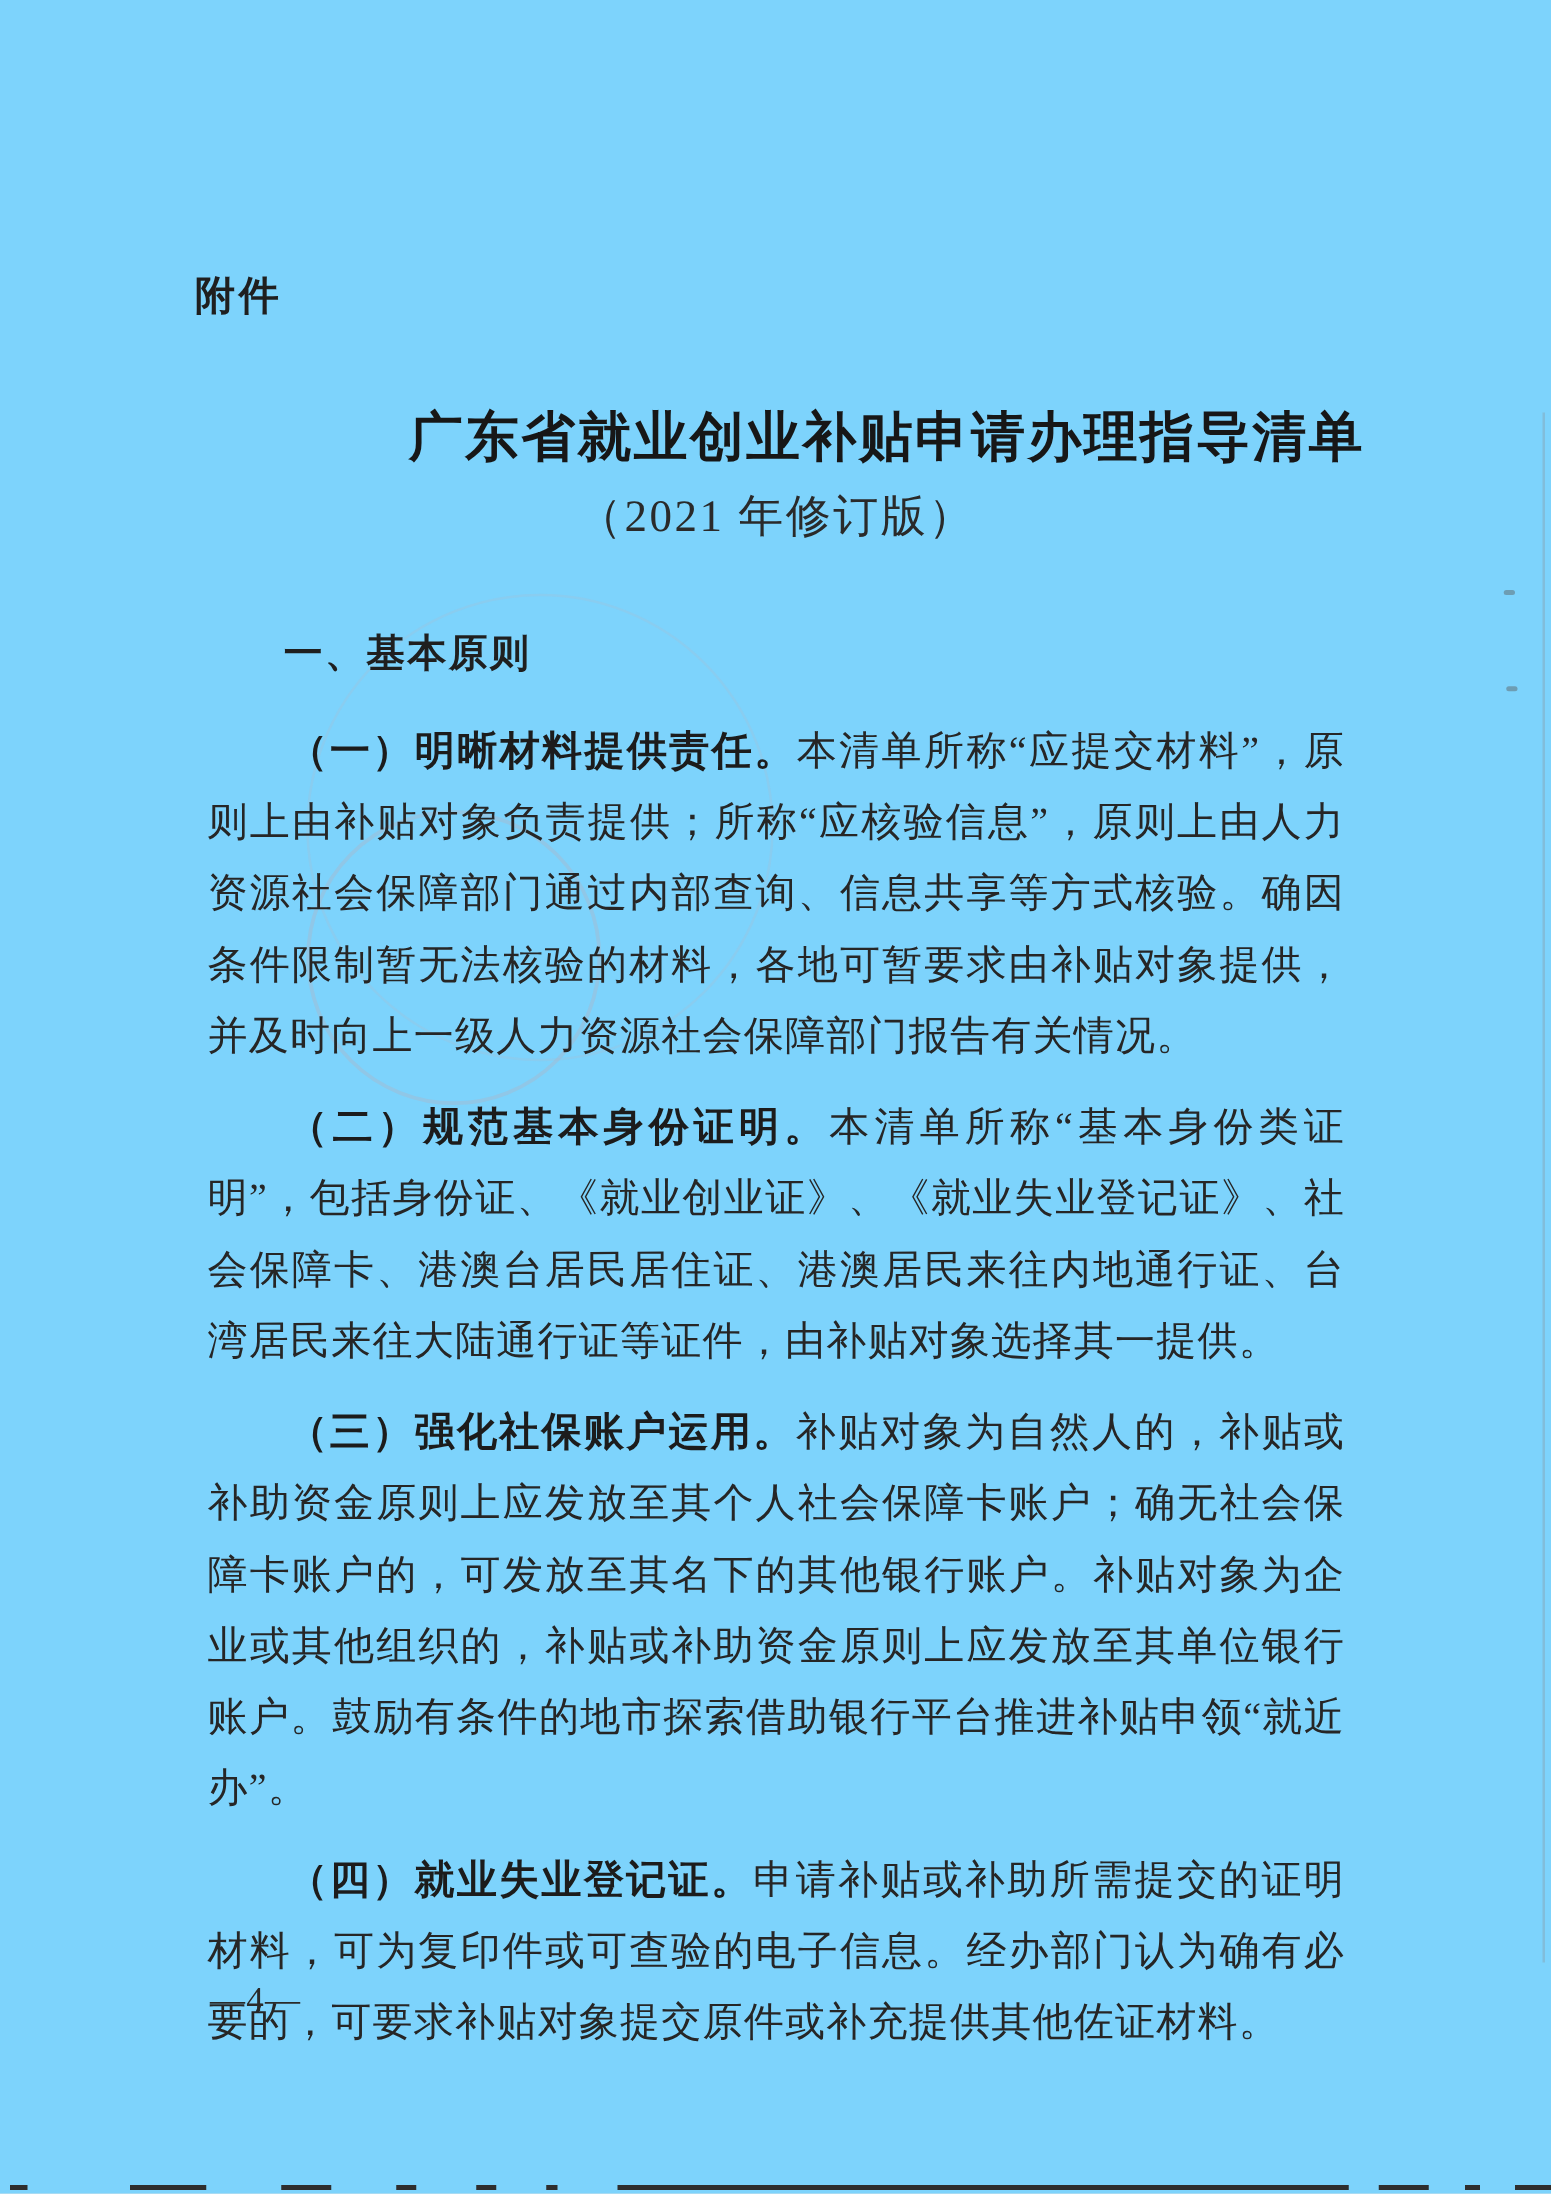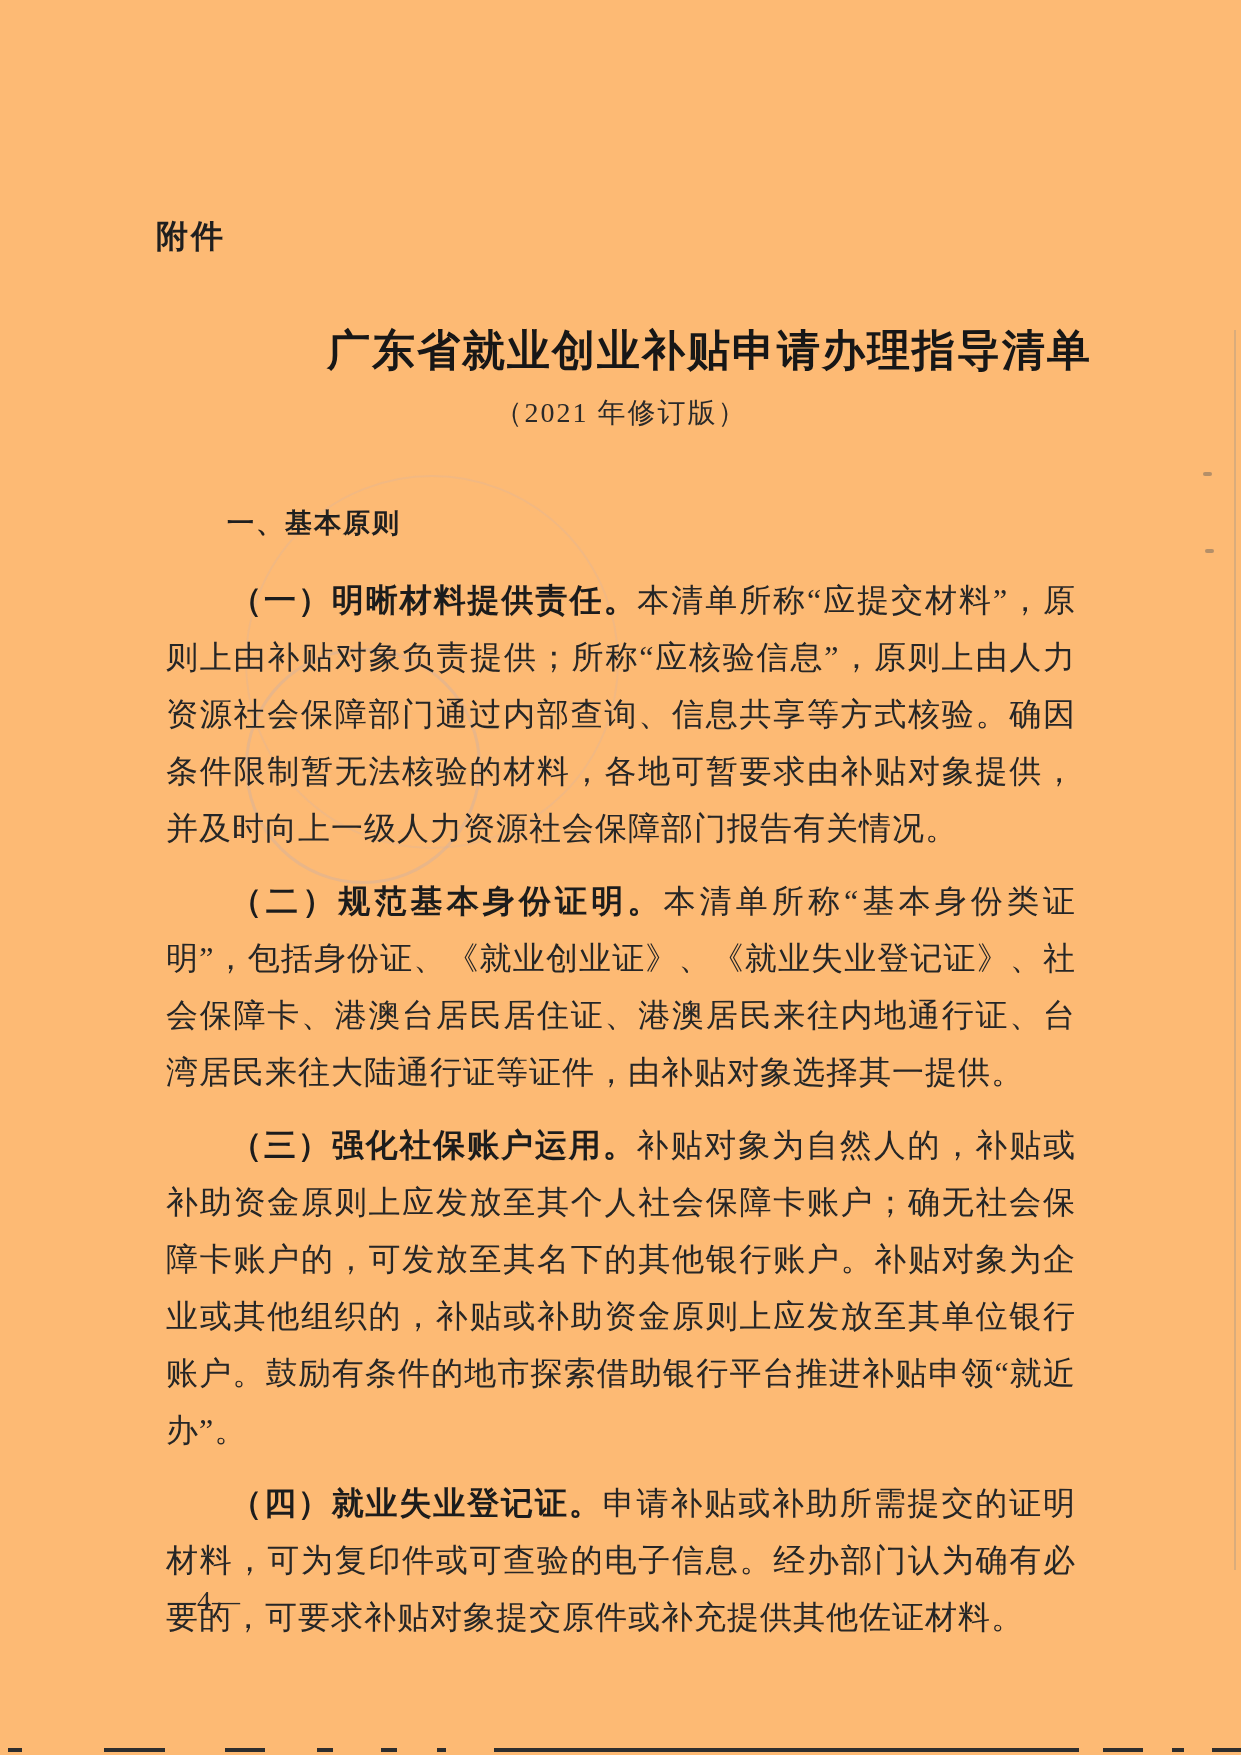--- a/index.html
+++ b/index.html
@@ -5,21 +5,21 @@
   html, body {
     margin: 0;
     padding: 0;
     background: #e8e8e8;
   }
   .page {
     position: relative;
     width: 1241px;
     height: 1755px;
     margin: 0 auto;
-    background: #fdba74;
+    background: #7dd3fc;
     overflow: hidden;
     font-family: "Liberation Serif", "DejaVu Serif", serif;
     color: #232323;
   }
   
   .attachment-label {
     position: absolute;
     left: 156px;
     top: 216px;
     font-family: "Liberation Sans", "DejaVu Sans", sans-serif;
@@ -42,34 +42,34 @@
     letter-spacing: 2px;
     color: #171717;
     white-space: nowrap;
   }
   .doc-subtitle {
     position: absolute;
     left: 150px;
     top: 392px;
     width: 942px;
     text-align: center;
-    font-size: 28px;
+    font-size: 36px;
     line-height: 42px;
     letter-spacing: 2px;
     color: #2a2a2a;
   }
   .section-heading {
     position: absolute;
     left: 150px;
     top: 501px;
     width: 942px;
     text-indent: 77px;
     font-family: "Liberation Sans", "DejaVu Sans", sans-serif;
     font-weight: bold;
-    font-size: 27px;
+    font-size: 31px;
     line-height: 44px;
     letter-spacing: 2px;
     color: #1f1f1f;
   }
   .body-text {
     position: absolute;
     left: 150px;
     top: 556px;
     width: 942px;
     font-size: 32px;

